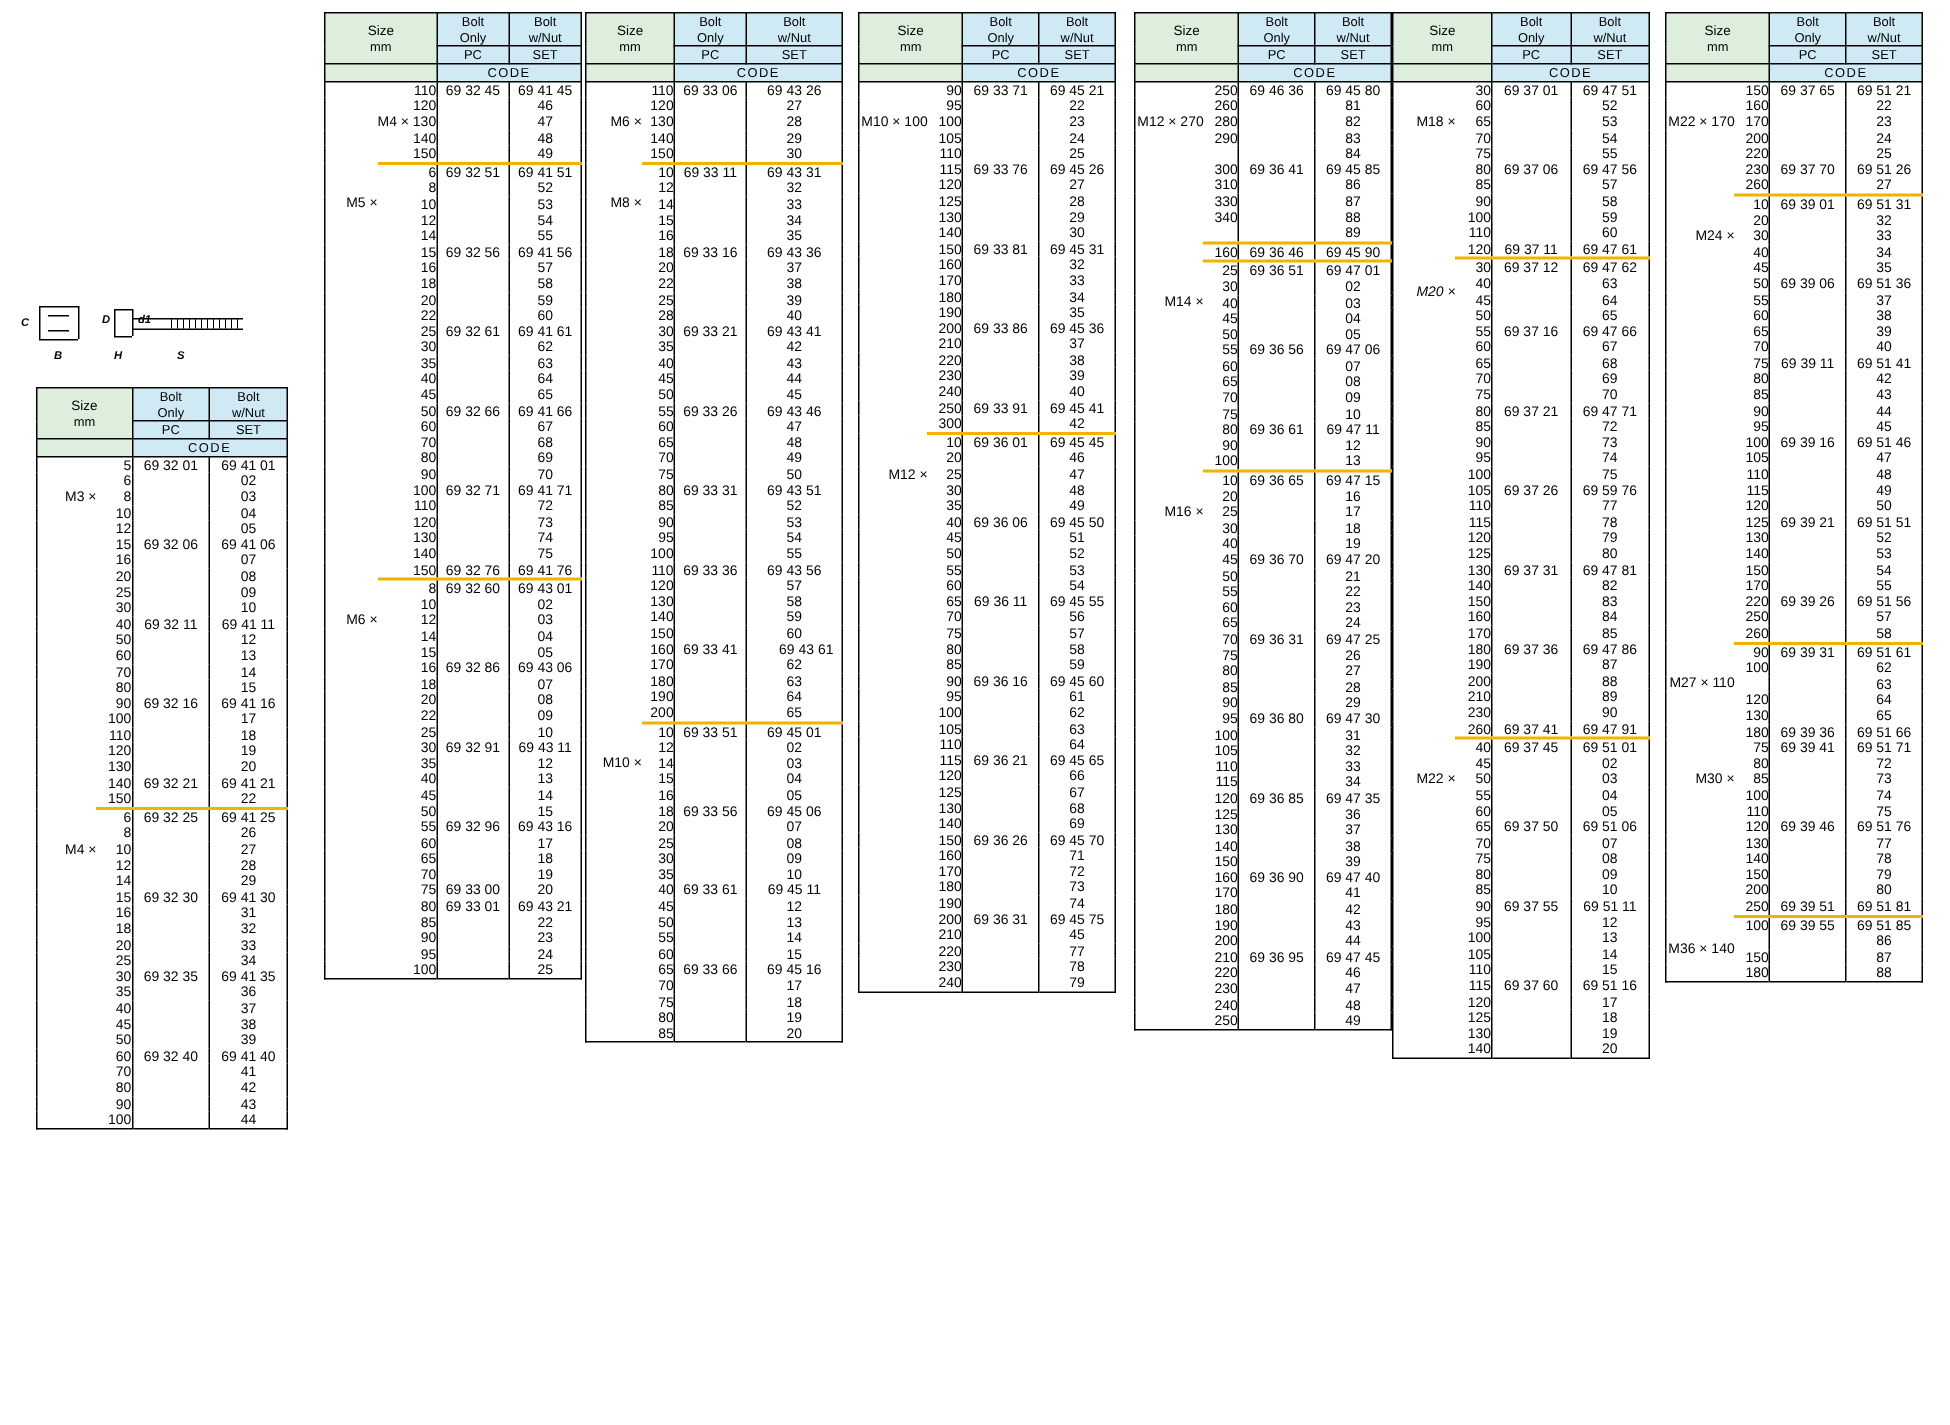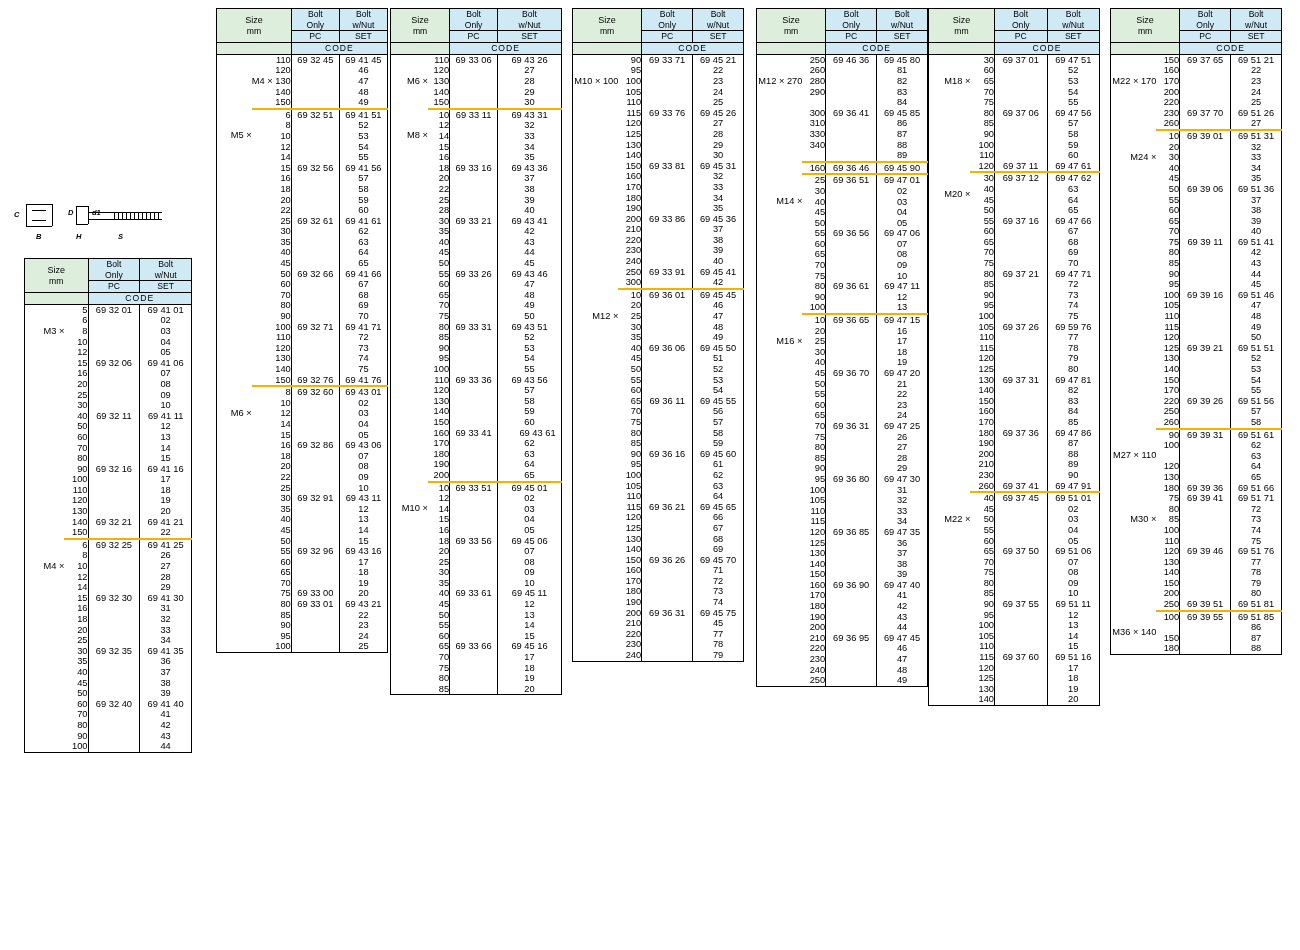--- a/index.html
+++ b/index.html
@@ -1652,21 +1652,21 @@
             <td class="c vl" style="width:56px;"></td>
             <td class="c vl" style="width:56px;">60</td>
           </tr>
           <tr>
             <td rowspan="1" class="grp-size" style="vertical-align:middle;width:46px;"></td>
             <td class="r" style="width:26px;">120</td>
             <td class="c vl" style="width:56px;">69 37 11</td>
             <td class="c vl" style="width:56px;">69 47 61</td>
           </tr>
           <tr>
-            <td rowspan="4" class="grp-size" style="vertical-align:middle;width:46px;">M20 ×</td>
+            <td rowspan="4" class="grp-size" style="vertical-align:middle;width:46px;font-style:italic;">M20 ×</td>
             <td class="r sep" style="width:26px;">30</td>
             <td class="c vl sep" style="width:56px;">69 37 12</td>
             <td class="c vl sep" style="width:56px;">69 47 62</td>
           </tr>
           <tr>
             <td class="r" style="width:26px;">40</td>
             <td class="c vl" style="width:56px;"></td>
             <td class="c vl" style="width:56px;">63</td>
           </tr>
           <tr>

